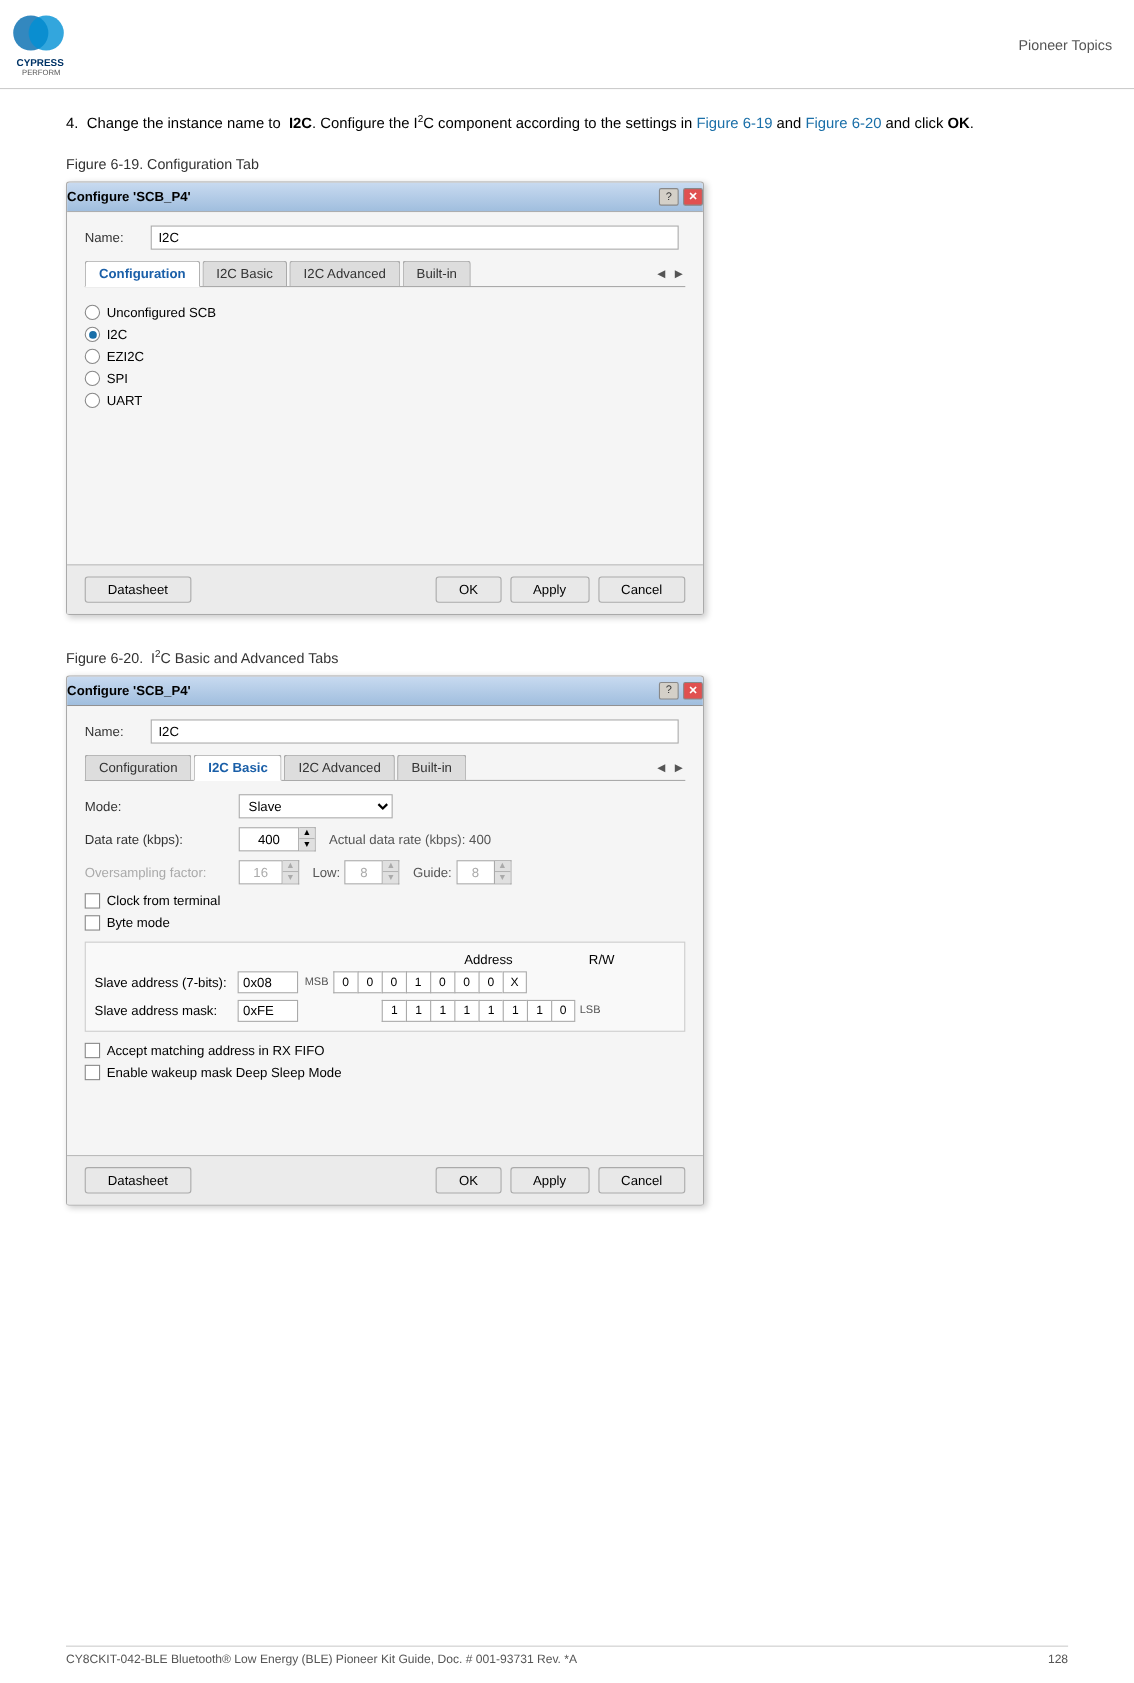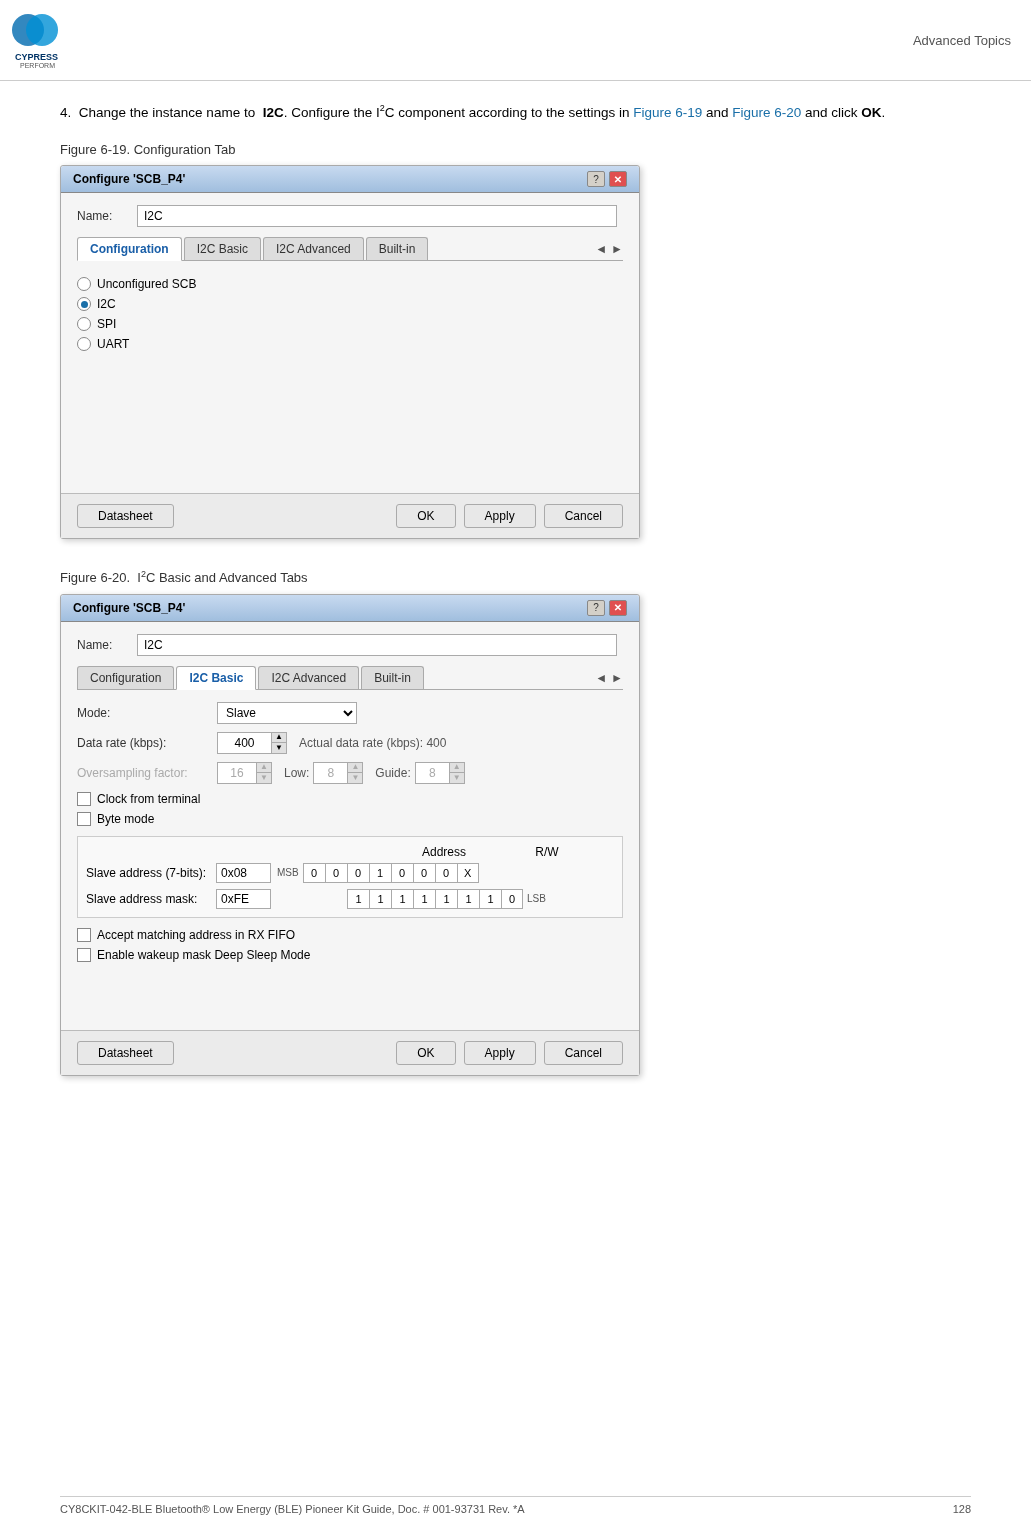--- a/index.html
+++ b/index.html
@@ -64,21 +64,21 @@
       border: 1px solid #aaa;
       border-radius: 3px;
       background: #f0f0f0;
       width: 580px;
       margin-bottom: 30px;
       box-shadow: 2px 2px 6px rgba(0,0,0,0.2);
       font-size: 12px;
     }
     .dialog-titlebar {
       background: linear-gradient(to bottom, #c8daf0, #a0bede);
-      padding: 5px 12px;
+      padding: 5px 0;
       display: flex;
       align-items: center;
       justify-content: space-between;
       border-bottom: 1px solid #888;
       border-radius: 3px 3px 0 0;
     }
     .dialog-titlebar-title {
       font-size: 12px;
       font-weight: bold;
       color: #000;
@@ -333,21 +333,21 @@
 <div class="header">
   <div class="logo-area">
 
     <svg class="logo-icon" viewBox="0 0 60 60" xmlns="http://www.w3.org/2000/svg">
       <ellipse cx="18" cy="20" rx="16" ry="16" fill="#006aaf" opacity="0.8"></ellipse>
       <ellipse cx="32" cy="20" rx="16" ry="16" fill="#0090d4" opacity="0.8"></ellipse>
       <text x="5" y="50" font-size="9" font-weight="bold" fill="#003366" font-family="Arial">CYPRESS</text>
       <text x="10" y="58" font-size="7" fill="#555" font-family="Arial">PERFORM</text>
     </svg>
   </div>
-  <div class="header-title">Advanced Topics</div>
+  <div class="header-title">Pioneer Topics</div>
 </div>
 
 <div class="content">
 
   <div class="step-text">
     <span>4.</span>&nbsp;
     <span>Change the instance name to</span>
     &nbsp;<strong>I2C</strong>.
     Configure the I<sup>2</sup>C component according to the settings in
     <a class="link-text">Figure 6-19</a>
@@ -385,20 +385,24 @@
         <div class="radio-item">
           <div class="radio-circle"></div>
           <span class="radio-label">Unconfigured SCB</span>
         </div>
         <div class="radio-item">
           <div class="radio-circle selected"></div>
           <span class="radio-label">I2C</span>
         </div>
         <div class="radio-item">
           <div class="radio-circle"></div>
+          <span class="radio-label">EZI2C</span>
+        </div>
+        <div class="radio-item">
+          <div class="radio-circle"></div>
           <span class="radio-label">SPI</span>
         </div>
         <div class="radio-item">
           <div class="radio-circle"></div>
           <span class="radio-label">UART</span>
         </div>
       </div>
 
       <div style="height: 120px;"></div>
     </div>

